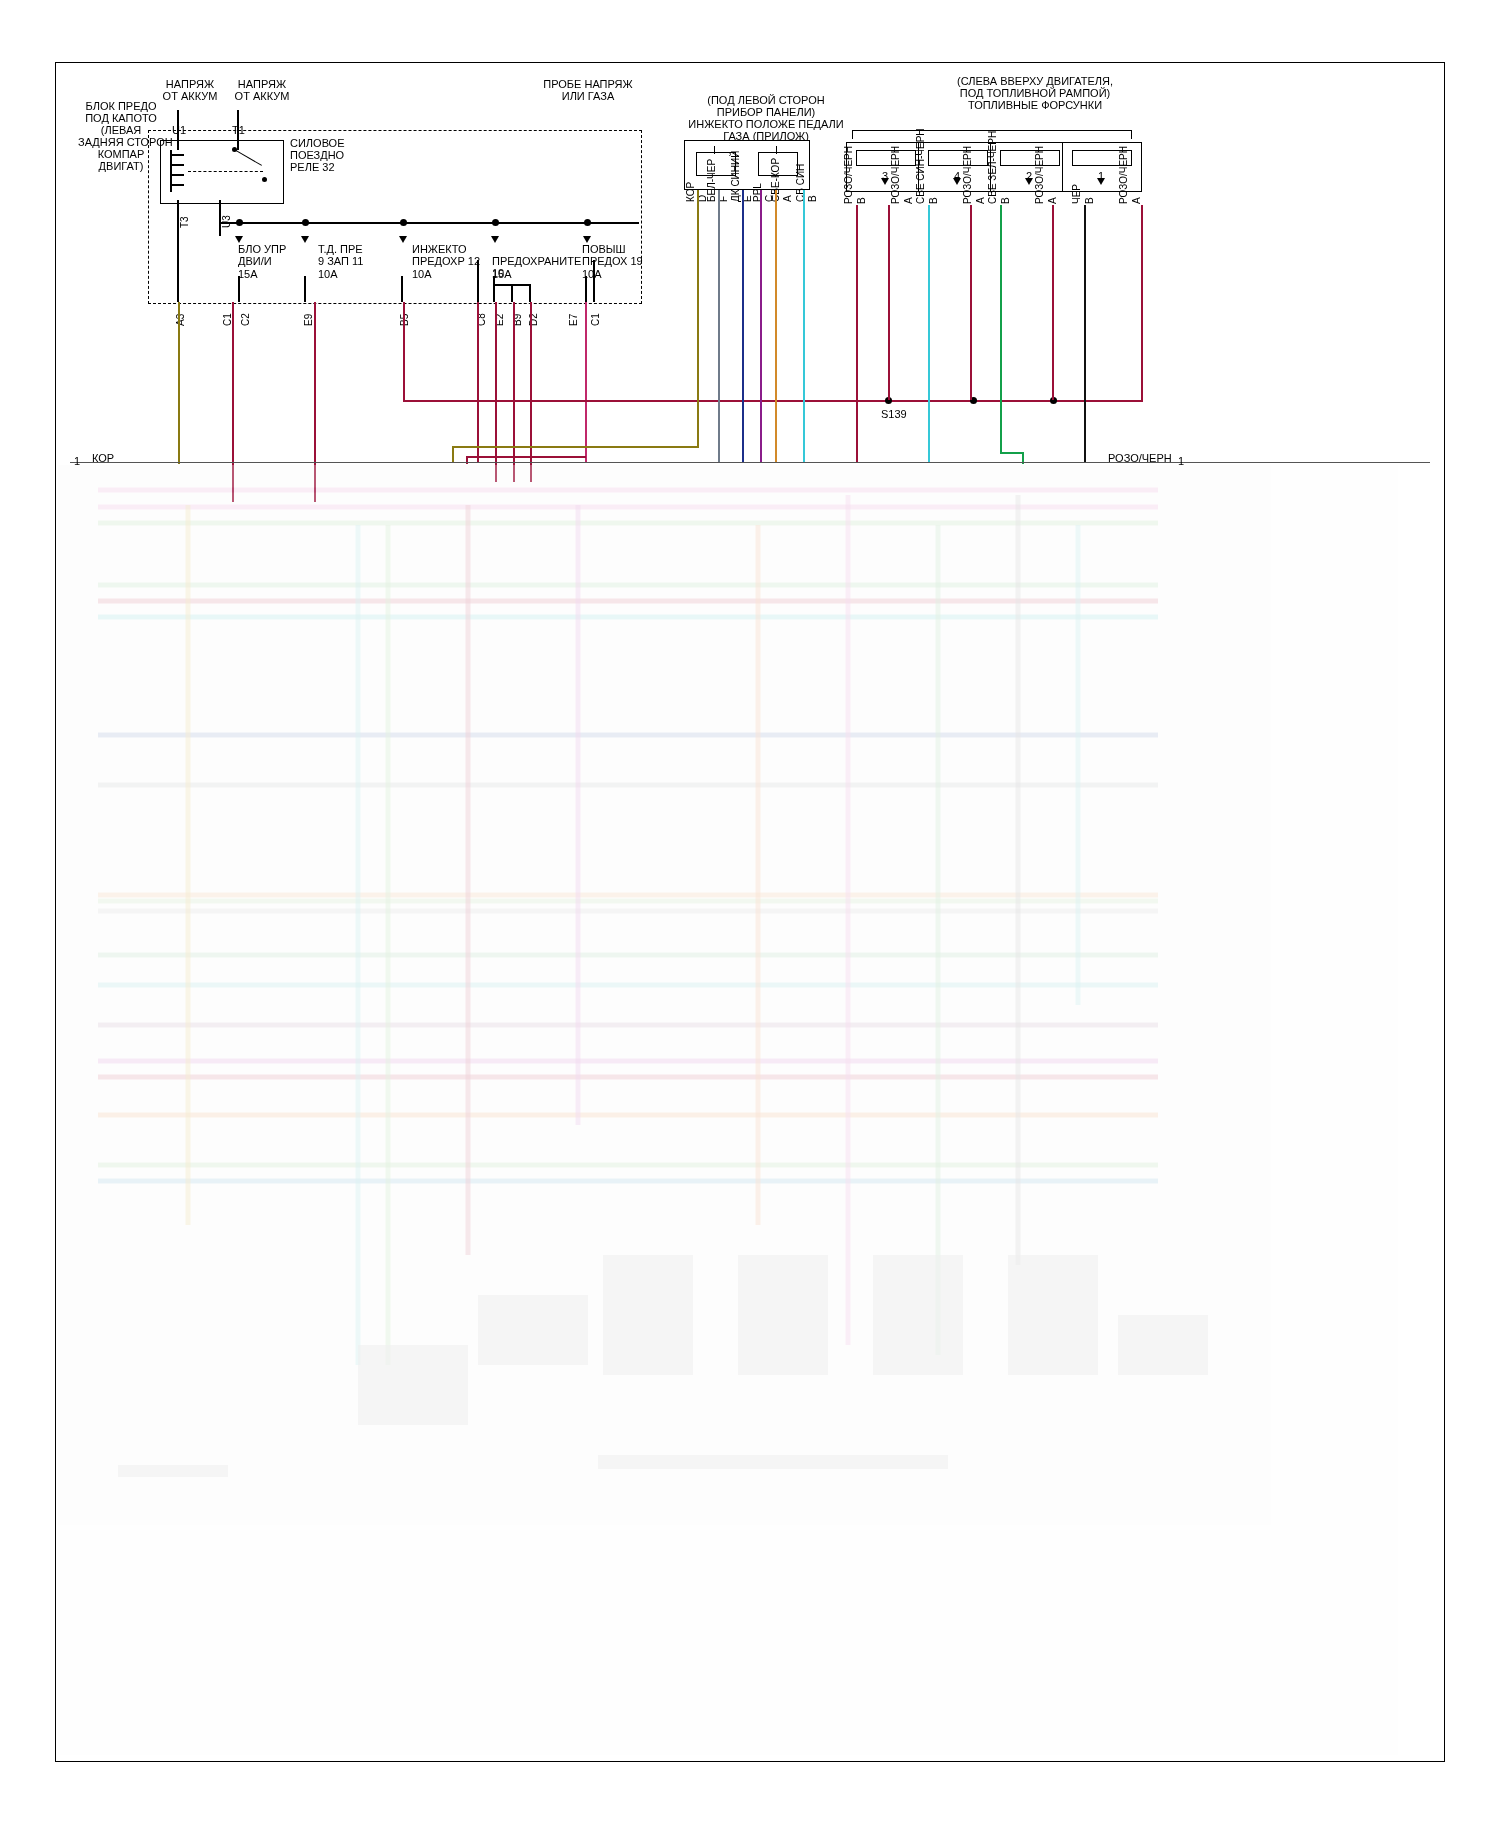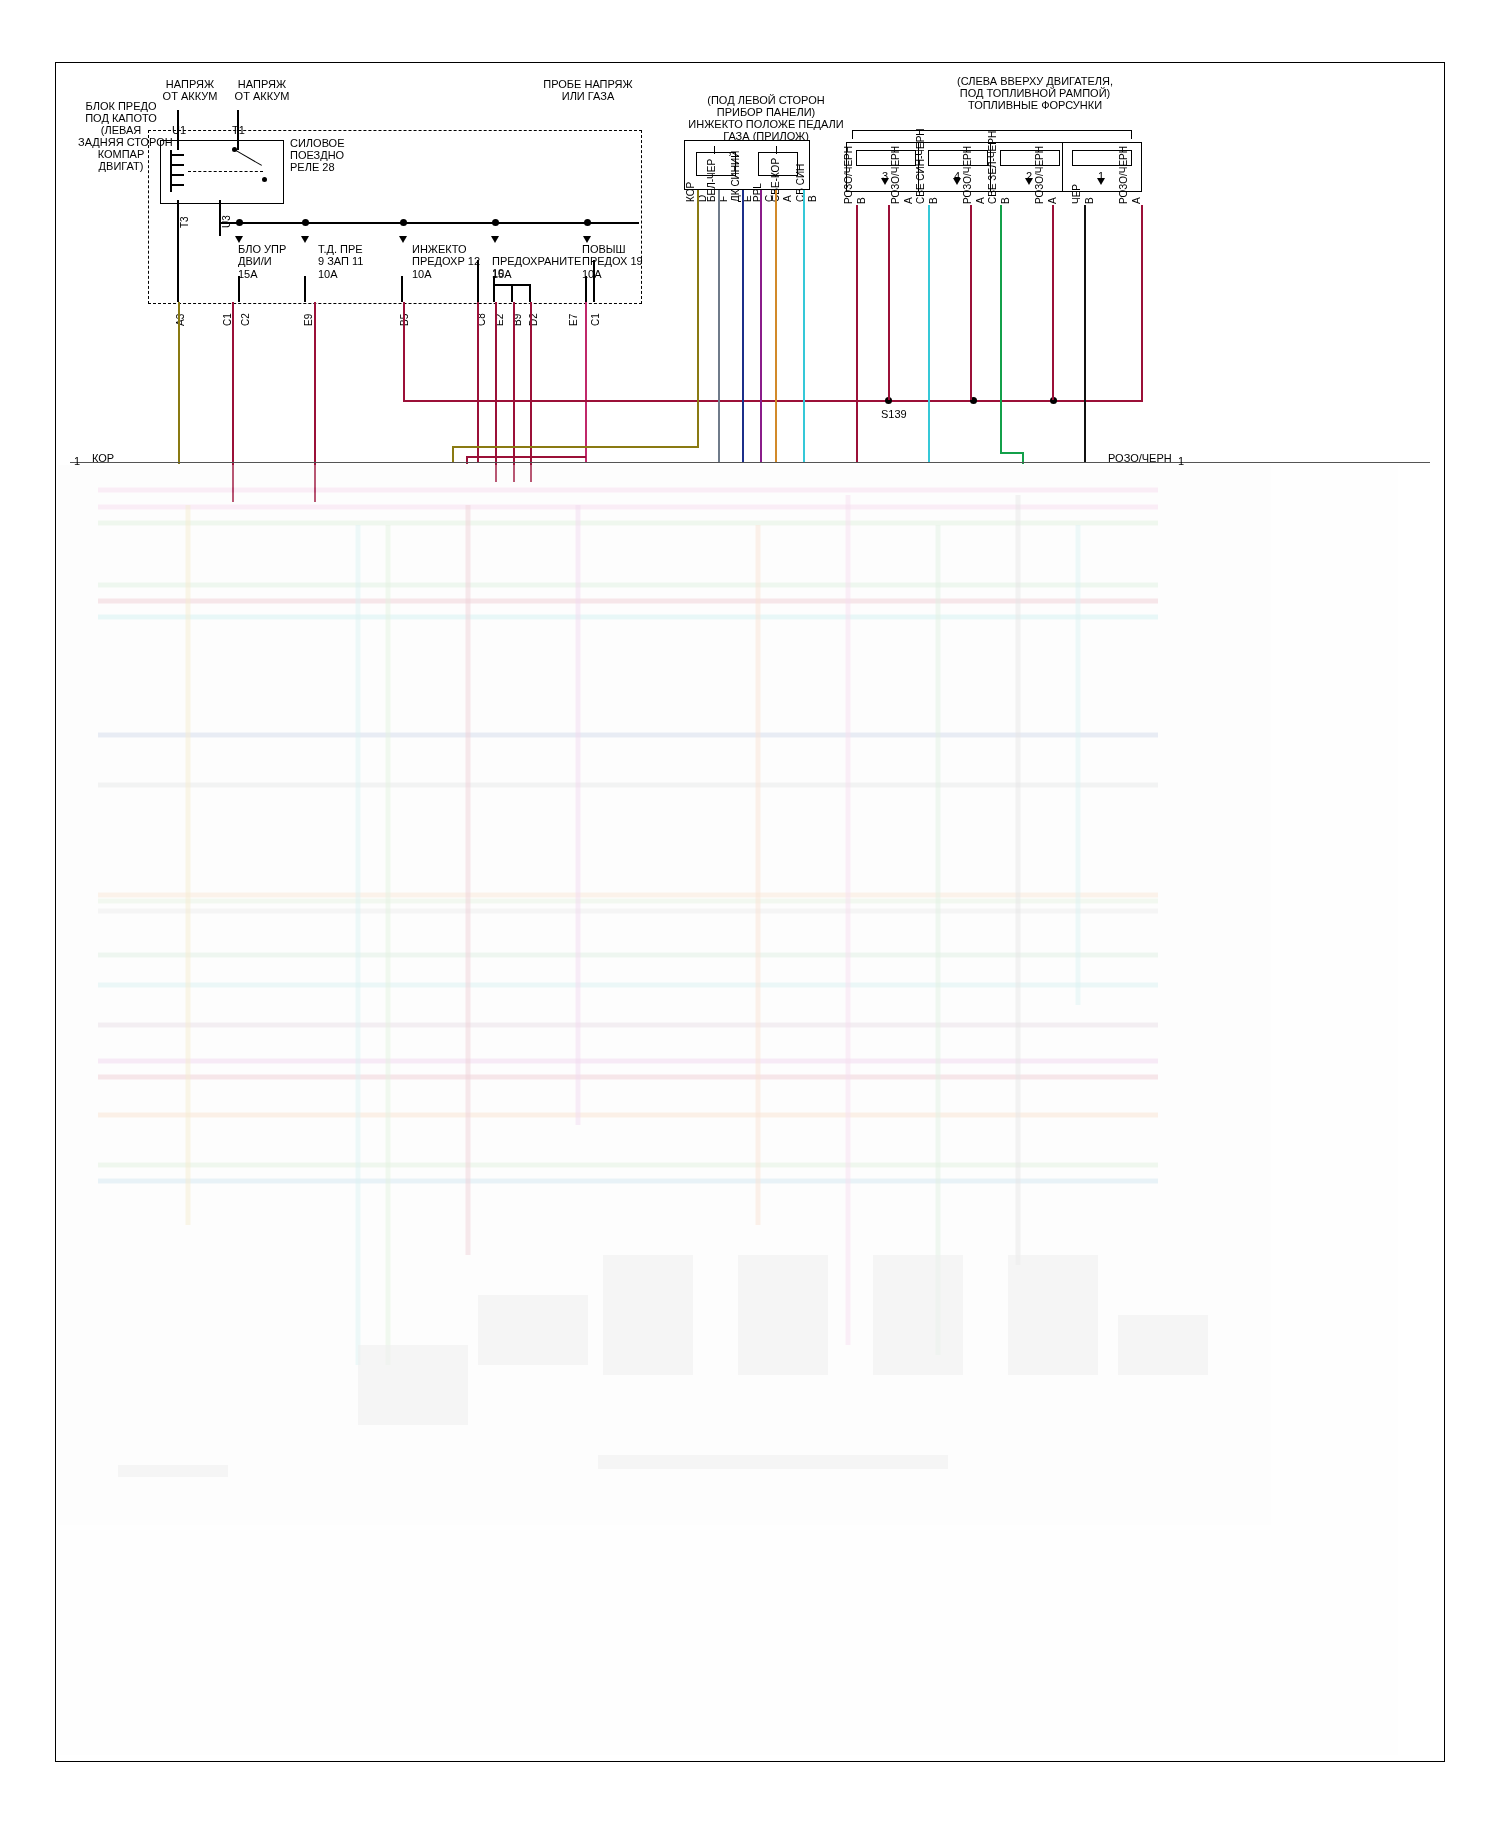--- a/index.html
+++ b/index.html
@@ -38,21 +38,21 @@
 ОТ АККУМ</div>
 
   <div class="lbl c" style="left:222px;top:78px;width:80px;">НАПРЯЖ
 ОТ АККУМ</div>
 
   <div class="lbl c" style="left:528px;top:78px;width:120px;">ПРОБЕ НАПРЯЖ
 ИЛИ ГАЗА</div>
 
   <div class="lbl" style="left:290px;top:137px;width:86px;">СИЛОВОЕ
 ПОЕЗДНО
-РЕЛЕ 28</div>
+РЕЛЕ 32</div>
 
   <div class="lbl c" style="left:676px;top:94px;width:180px;">(ПОД ЛЕВОЙ СТОРОН
 ПРИБОР ПАНЕЛИ)
 ИНЖЕКТО ПОЛОЖЕ ПЕДАЛИ
 ГАЗА (ПРИЛОЖ)</div>
 
   <div class="lbl c" style="left:890px;top:75px;width:290px;">(СЛЕВА ВВЕРХУ ДВИГАТЕЛЯ,
 ПОД ТОПЛИВНОЙ РАМПОЙ)
 ТОПЛИВНЫЕ ФОРСУНКИ</div>
 

